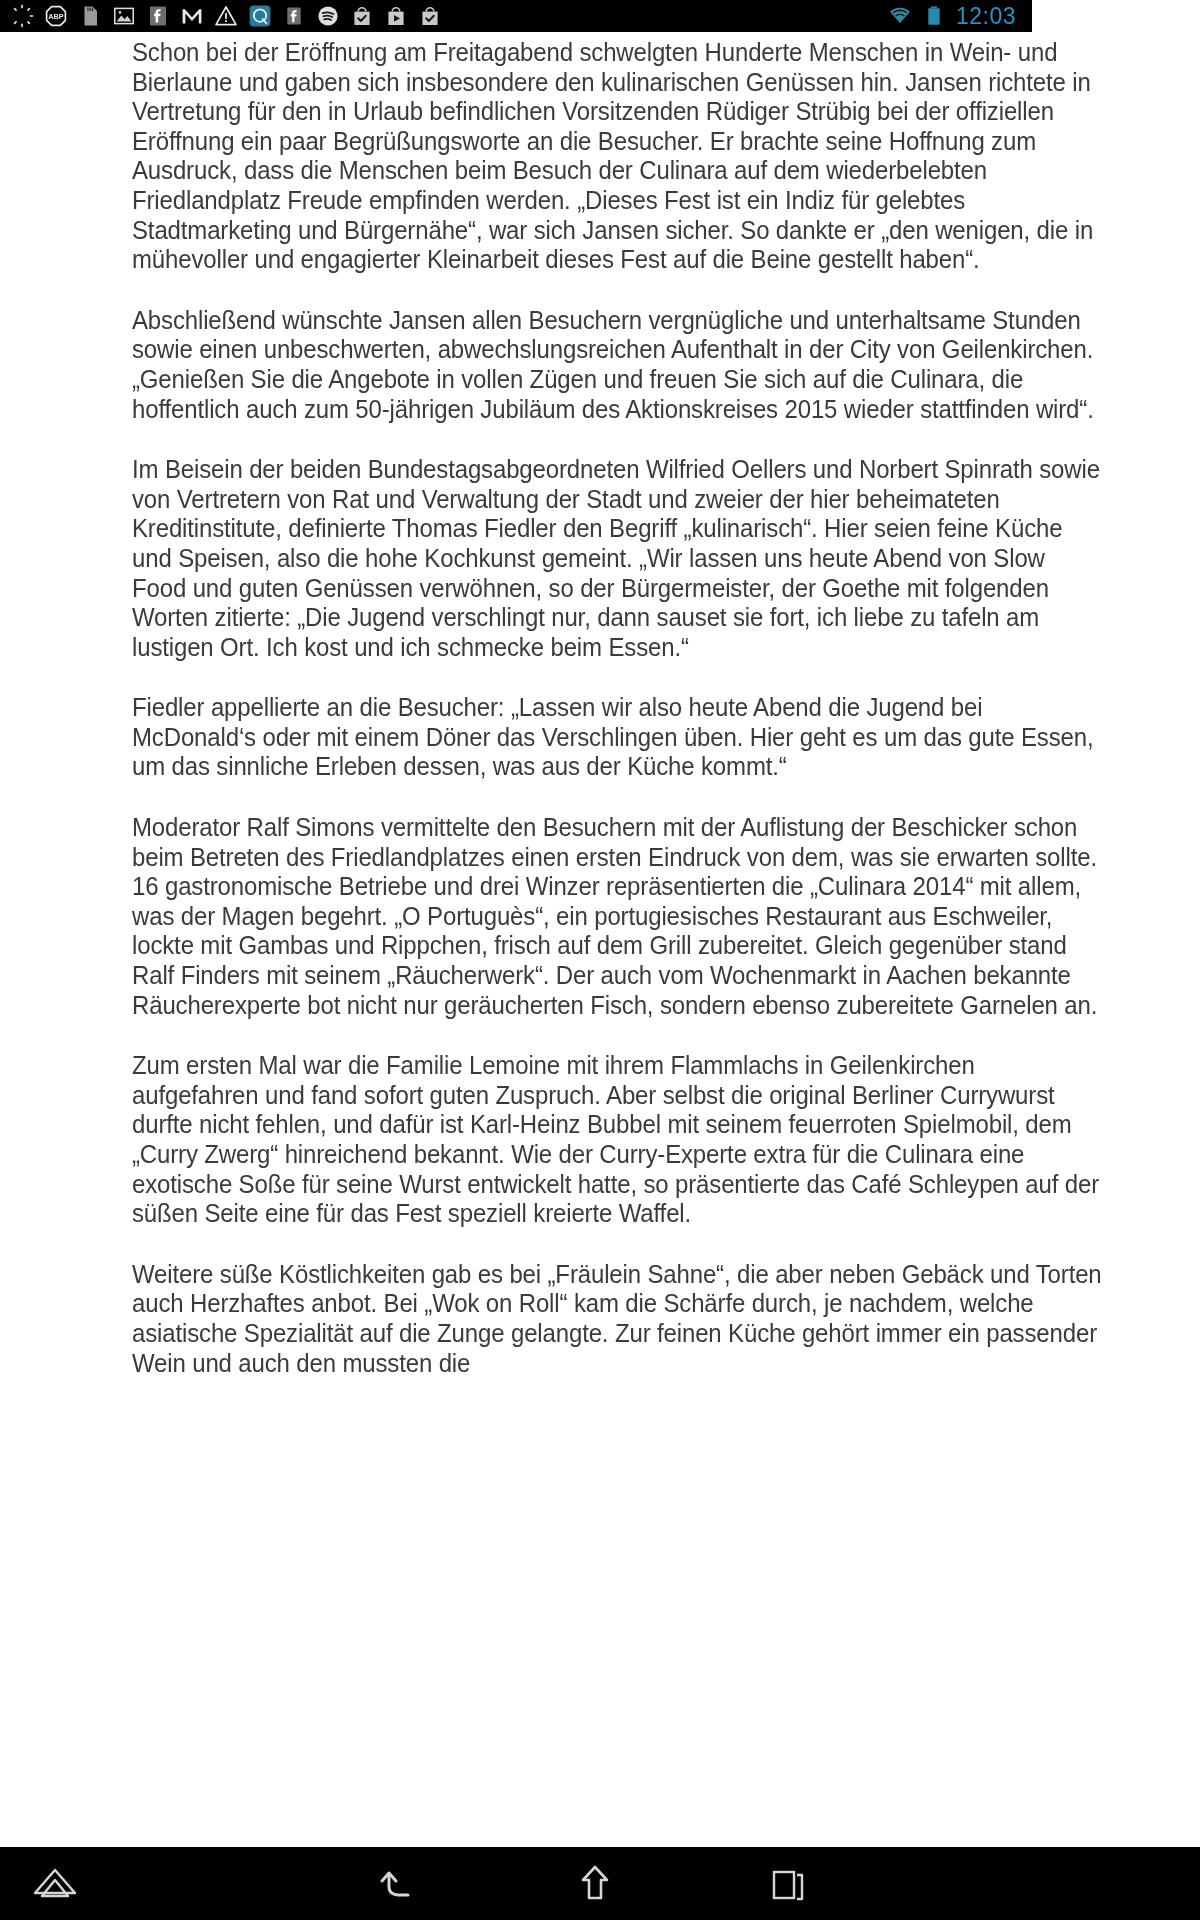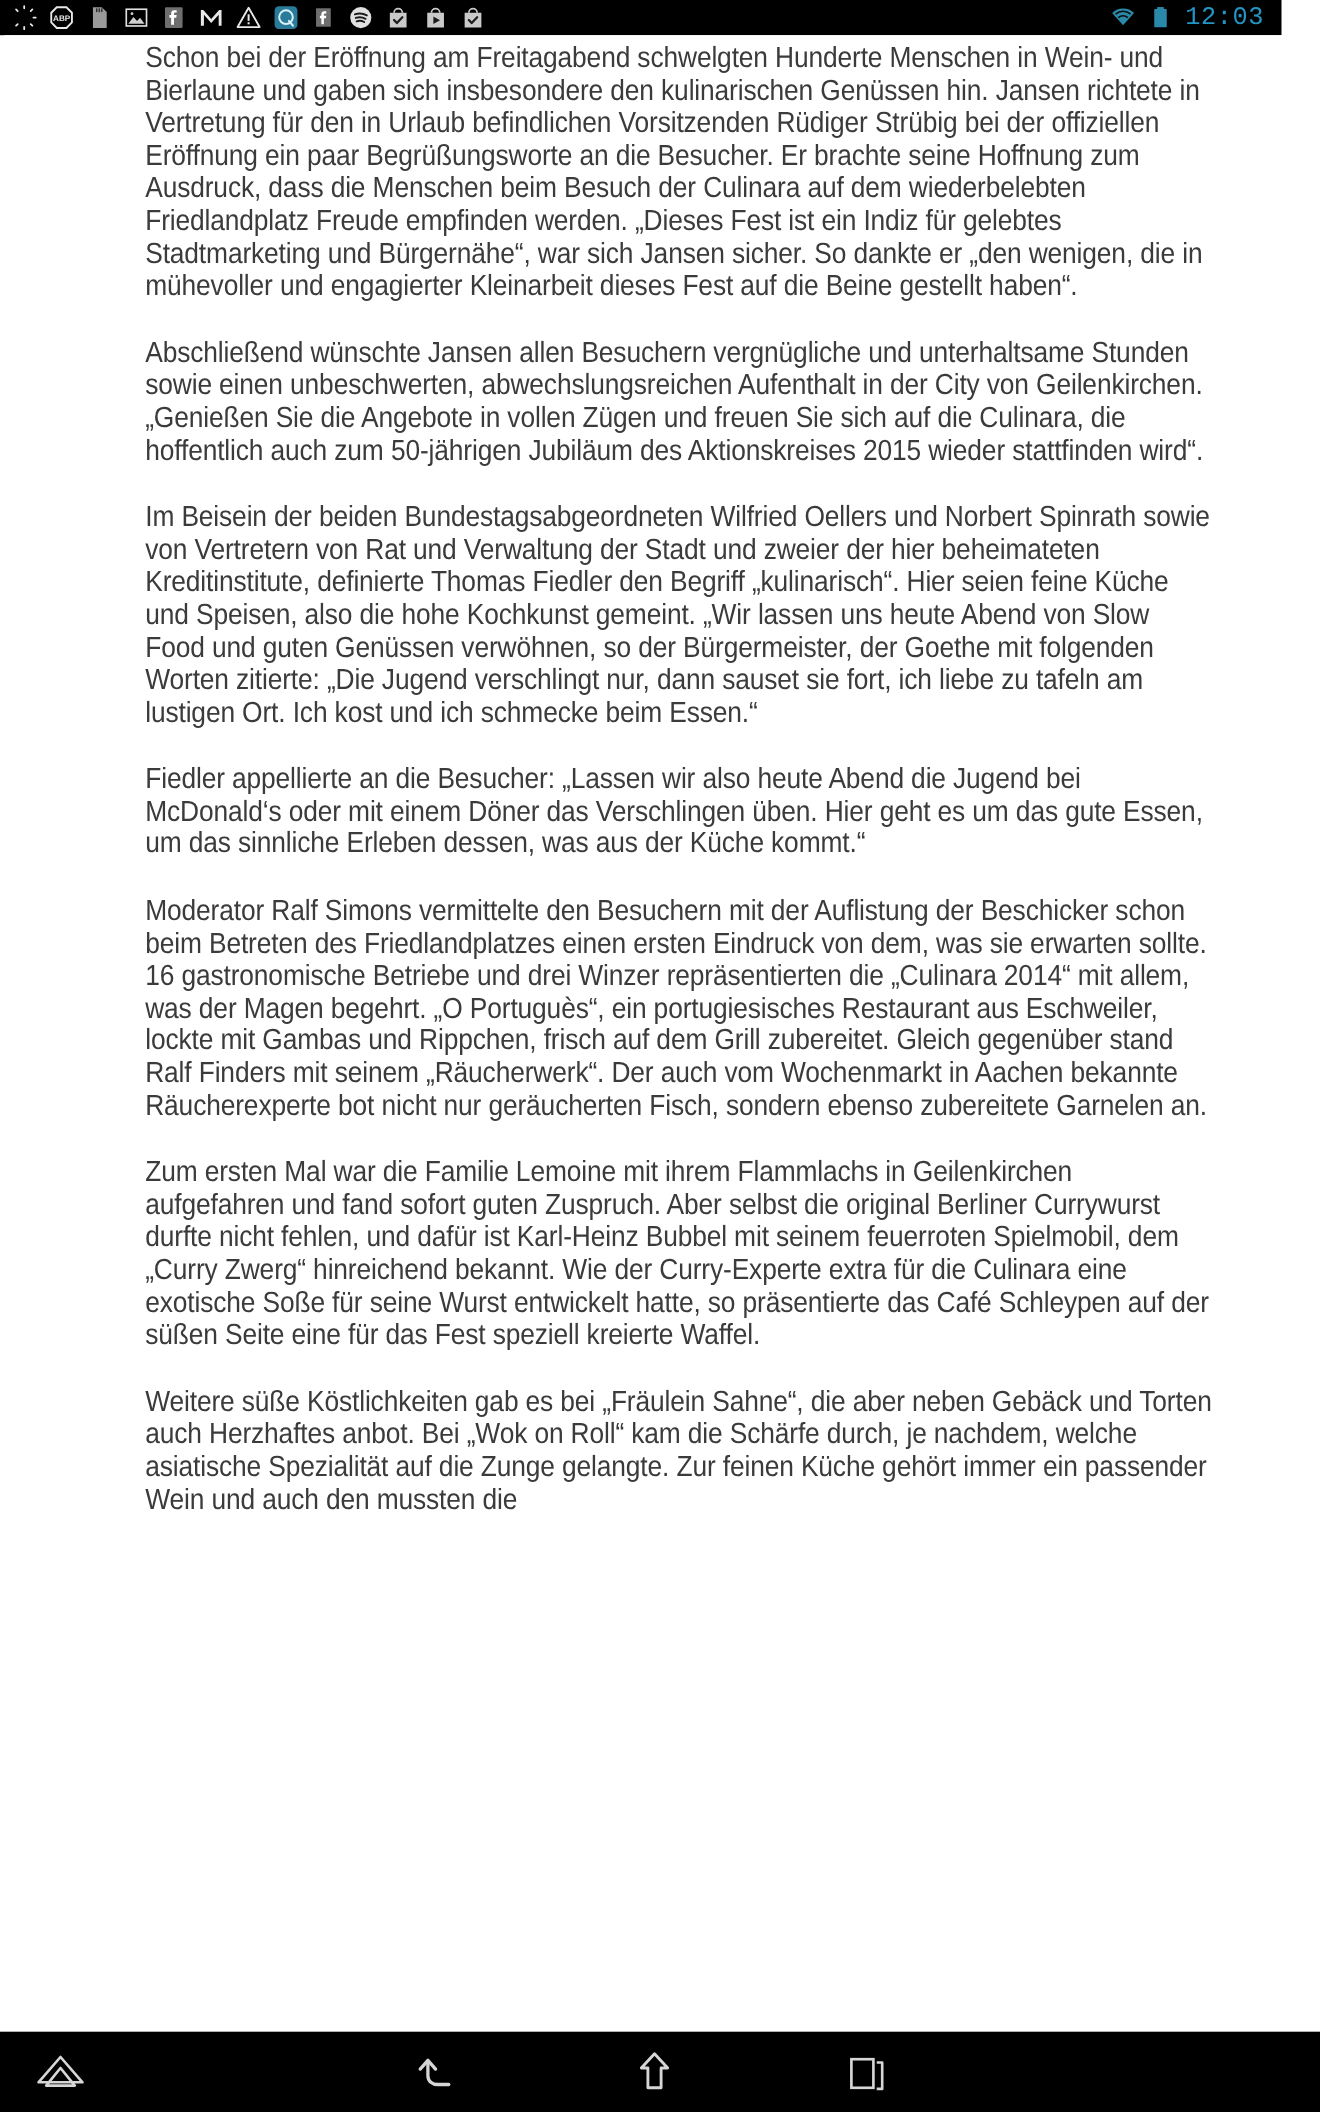--- a/index.html
+++ b/index.html
@@ -12,21 +12,21 @@
     background: #ffffff;
     font-family: "Liberation Sans", sans-serif;
     overflow: hidden;
     position: relative;
   }
 
   
   .statusbar {
     position: absolute;
     top: 0; left: 0;
-    width: 1165px;
+    width: 1032px;
     height: 32px;
     background: #000000;
     display: flex;
     align-items: center;
     justify-content: space-between;
     padding: 0 10px;
     box-sizing: border-box;
     gap: 36px;
   }
   .status-left {
@@ -46,21 +46,21 @@
     display: inline-flex;
     align-items: center;
     justify-content: center;
     flex: 0 0 auto;
   }
   .sicon svg { display:block; }
   .clock {
     color: #2196c4;
     font-size: 23px;
     letter-spacing: 0.5px;
-    font-family: Liberation Mono, monospace;
+    font-family: Liberation Sans, sans-serif;
     line-height: 1;
   }
 
   
   .content {
     position: absolute;
     top: 32px;
     left: 4px;
     width: 1200px;
     height: 1815px;

